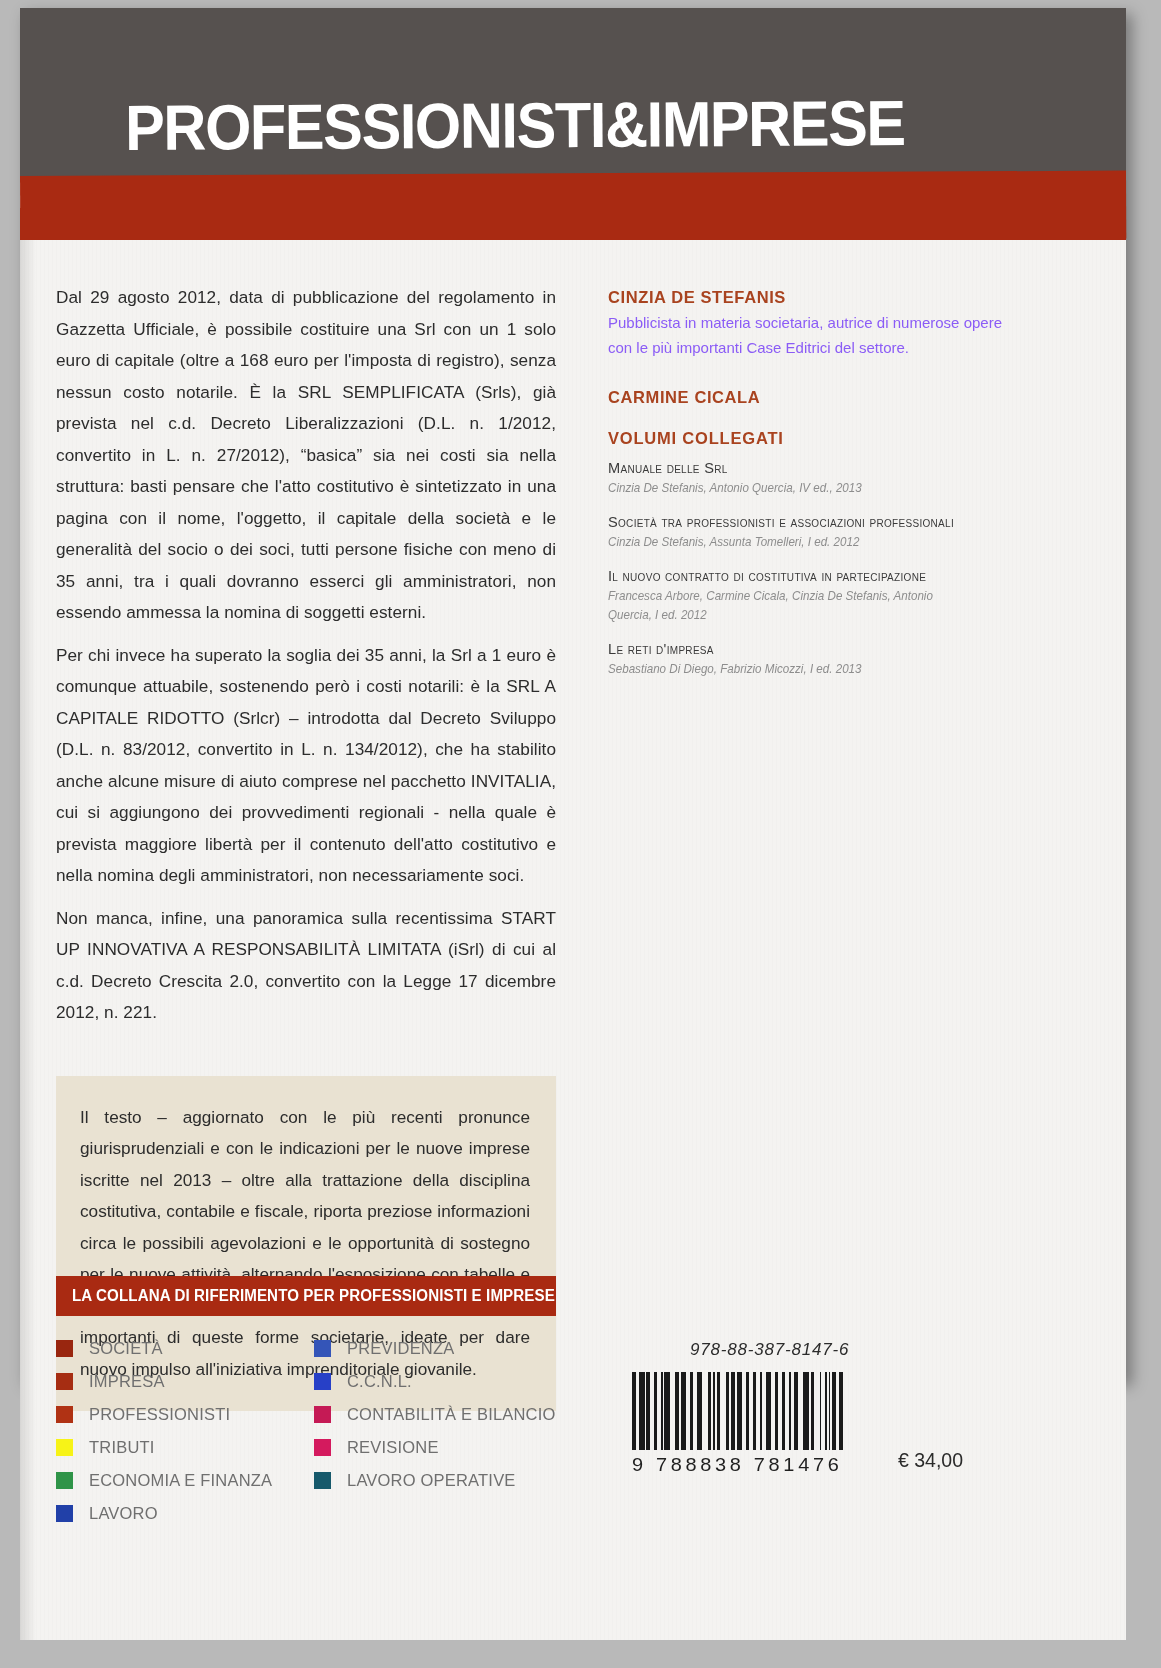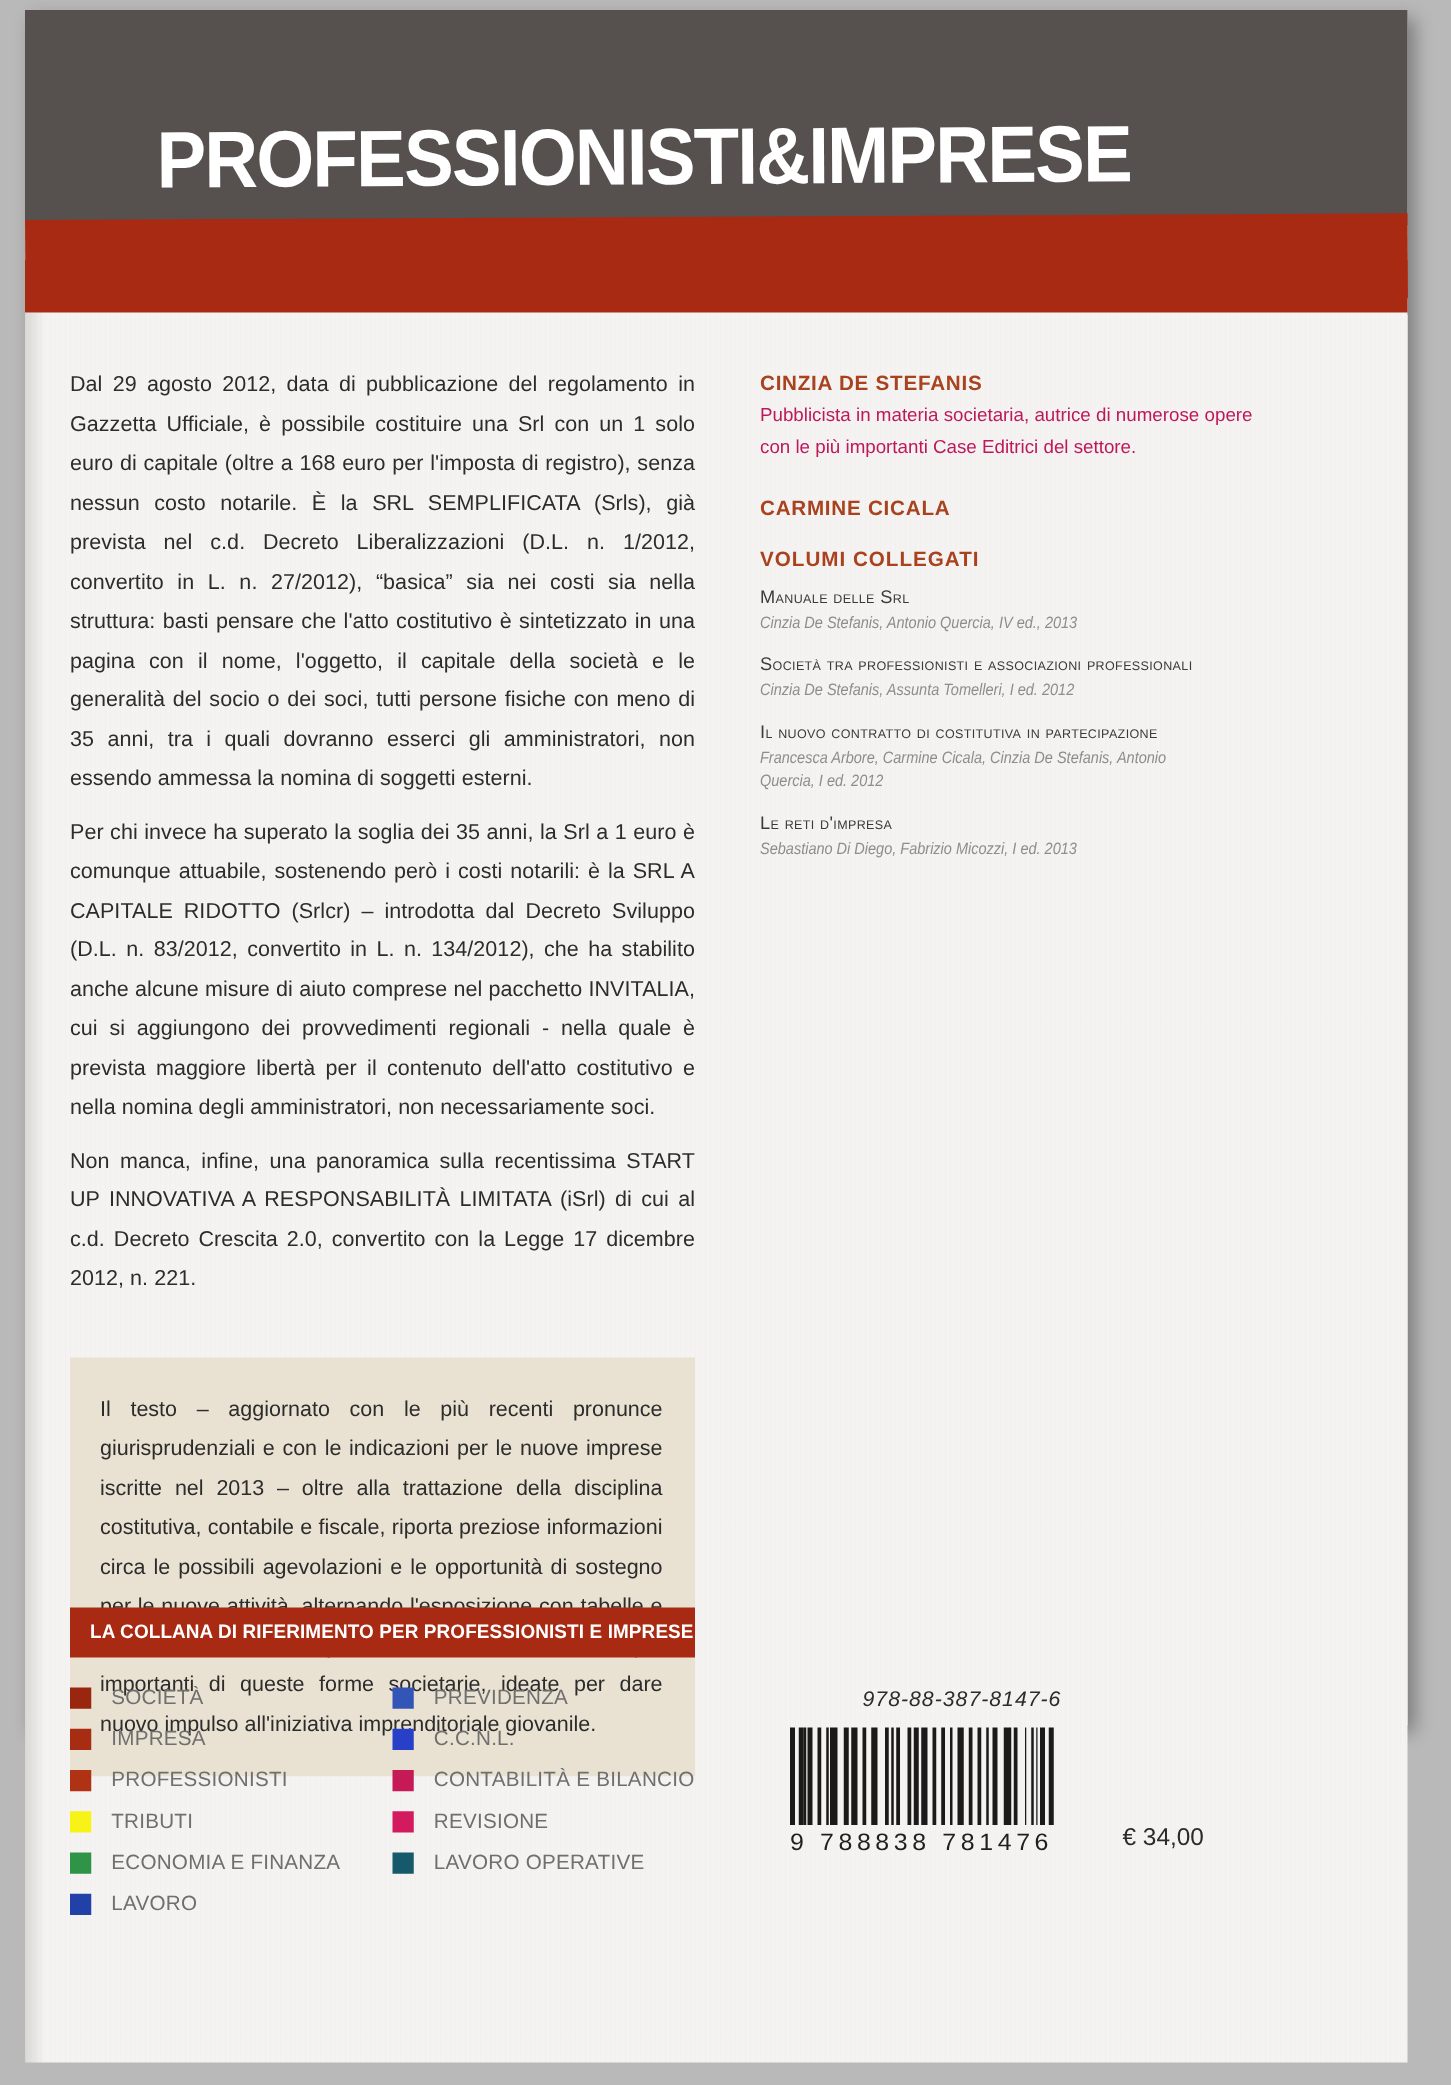--- a/index.html
+++ b/index.html
@@ -62,21 +62,21 @@
     position: absolute;
     left: 0; top: 200px;
     width: 100%; height: 44px;
     background: #a92a12;
   }
 
   
   .page-body {
     position: absolute;
     left: 0;
-    top: 242px;
+    top: 232px;
     width: 100%;
     height: 1400px;
     background: #f4f3f1;
   }
 
   
   .paper-texture {
     position: absolute;
     inset: 0;
     background: repeating-linear-gradient(
@@ -147,21 +147,21 @@
   .author-name {
     font-size: 16.5px;
     font-weight: bold;
     color: #a9431f;
     letter-spacing: 0.6px;
     margin-bottom: 4px;
   }
   .author-bio {
     font-size: 15px;
     line-height: 24.5px;
-    color: #be185d;
+    color: #8b5cf6;
     text-align: justify;
     margin-bottom: 28px;
   }
 
   .volumi-heading {
     font-size: 16.5px;
     font-weight: bold;
     color: #a9431f;
     letter-spacing: 0.8px;
     margin-top: 22px;

